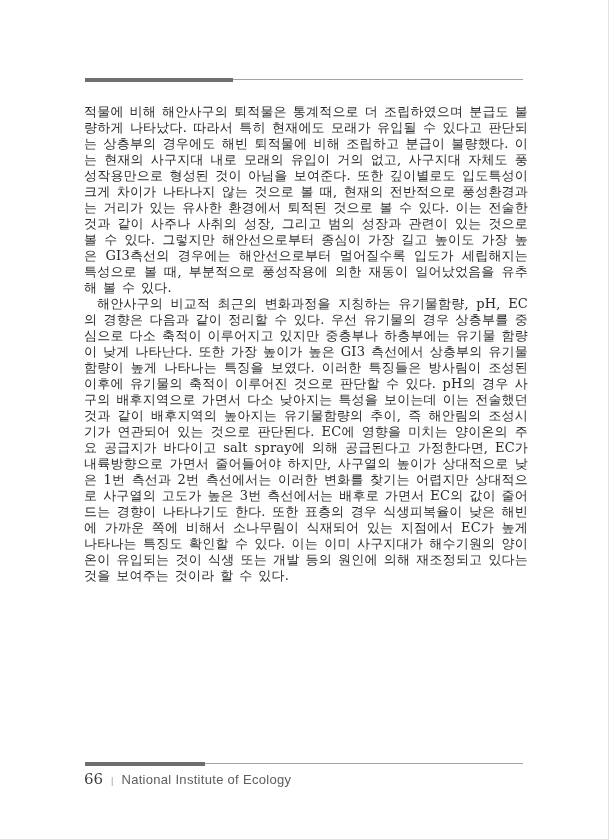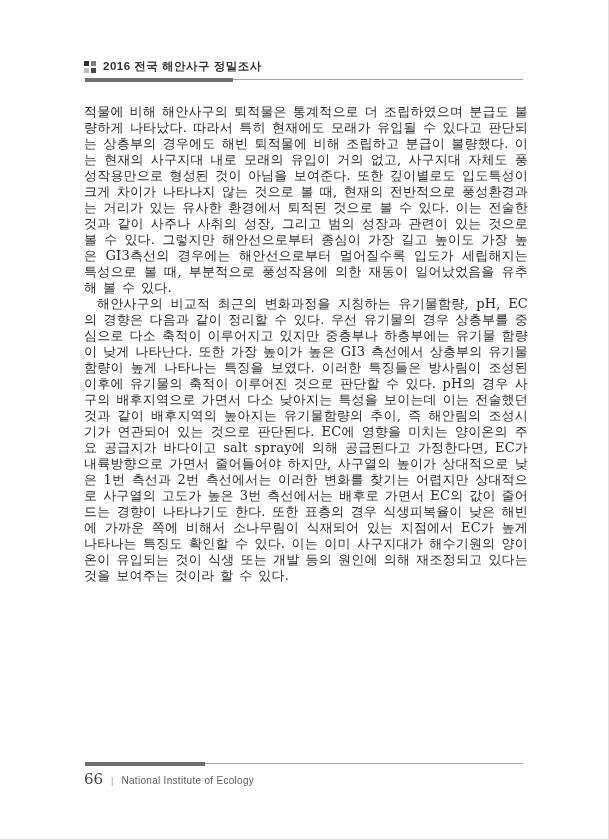--- a/index.html
+++ b/index.html
@@ -101,39 +101,30 @@
     font-size: 15px;
     font-weight: normal;
     color: #3f3f3f;
   }
   .footer-sep {
     font-size: 9px;
     color: #9a9a9a;
   }
   .institute {
     font-family: "Liberation Sans", sans-serif;
-    font-size: 10px;
+    font-size: 13px;
     color: #5d5d5d;
     letter-spacing: 0.3px;
   }
 </style>
 </head>
 <body>
 
 <div class="page">
 
-  <div class="header">
-    <span class="bullet-grid">
-      <span class="sq sq1"></span>
-      <span class="sq sq2"></span>
-      <span class="sq sq3"></span>
-      <span class="sq sq4"></span>
-    </span>
-    <span class="header-title">2016 전국 해안사구 정밀조사</span>
-  </div>
 
   <div class="rule rule-header">
     <span class="thin"></span>
     <span class="thick"></span>
   </div>
 
   <div class="body-text">
     <p>적물에 비해 해안사구의 퇴적물은 통계적으로 더 조립하였으며 분급도 불량하게 나타났다. 따라서 특히 현재에도 모래가 유입될 수 있다고 판단되는 상층부의 경우에도 해빈 퇴적물에 비해 조립하고 분급이 불량했다. 이는 현재의 사구지대 내로 모래의 유입이 거의 없고, 사구지대 자체도 풍성작용만으로 형성된 것이 아님을 보여준다. 또한 깊이별로도 입도특성이 크게 차이가 나타나지 않는 것으로 볼 때, 현재의 전반적으로 풍성환경과는 거리가 있는 유사한 환경에서 퇴적된 것으로 볼 수 있다. 이는 전술한 것과 같이 사주나 사취의 성장, 그리고 범의 성장과 관련이 있는 것으로 볼 수 있다. 그렇지만 해안선으로부터 종심이 가장 길고 높이도 가장 높은 GI3측선의 경우에는 해안선으로부터 멀어질수록 입도가 세립해지는 특성으로 볼 때, 부분적으로 풍성작용에 의한 재동이 일어났었음을 유추해 볼 수 있다.</p>
     <p class="indent">해안사구의 비교적 최근의 변화과정을 지칭하는 유기물함량, pH, EC의 경향은 다음과 같이 정리할 수 있다. 우선 유기물의 경우 상층부를 중심으로 다소 축적이 이루어지고 있지만 중층부나 하층부에는 유기물 함량이 낮게 나타난다. 또한 가장 높이가 높은 GI3 측선에서 상층부의 유기물함량이 높게 나타나는 특징을 보였다. 이러한 특징들은 방사림이 조성된 이후에 유기물의 축적이 이루어진 것으로 판단할 수 있다. pH의 경우 사구의 배후지역으로 가면서 다소 낮아지는 특성을 보이는데 이는 전술했던 것과 같이 배후지역의 높아지는 유기물함량의 추이, 즉 해안림의 조성시기가 연관되어 있는 것으로 판단된다. EC에 영향을 미치는 양이온의 주요 공급지가 바다이고 salt spray에 의해 공급된다고 가정한다면, EC가 내륙방향으로 가면서 줄어들어야 하지만, 사구열의 높이가 상대적으로 낮은 1번 측선과 2번 측선에서는 이러한 변화를 찾기는 어렵지만 상대적으로 사구열의 고도가 높은 3번 측선에서는 배후로 가면서 EC의 값이 줄어드는 경향이 나타나기도 한다. 또한 표층의 경우 식생피복율이 낮은 해빈에 가까운 쪽에 비해서 소나무림이 식재되어 있는 지점에서 EC가 높게 나타나는 특징도 확인할 수 있다. 이는 이미 사구지대가 해수기원의 양이온이 유입되는 것이 식생 또는 개발 등의 원인에 의해 재조정되고 있다는 것을 보여주는 것이라 할 수 있다.</p>
   </div>

